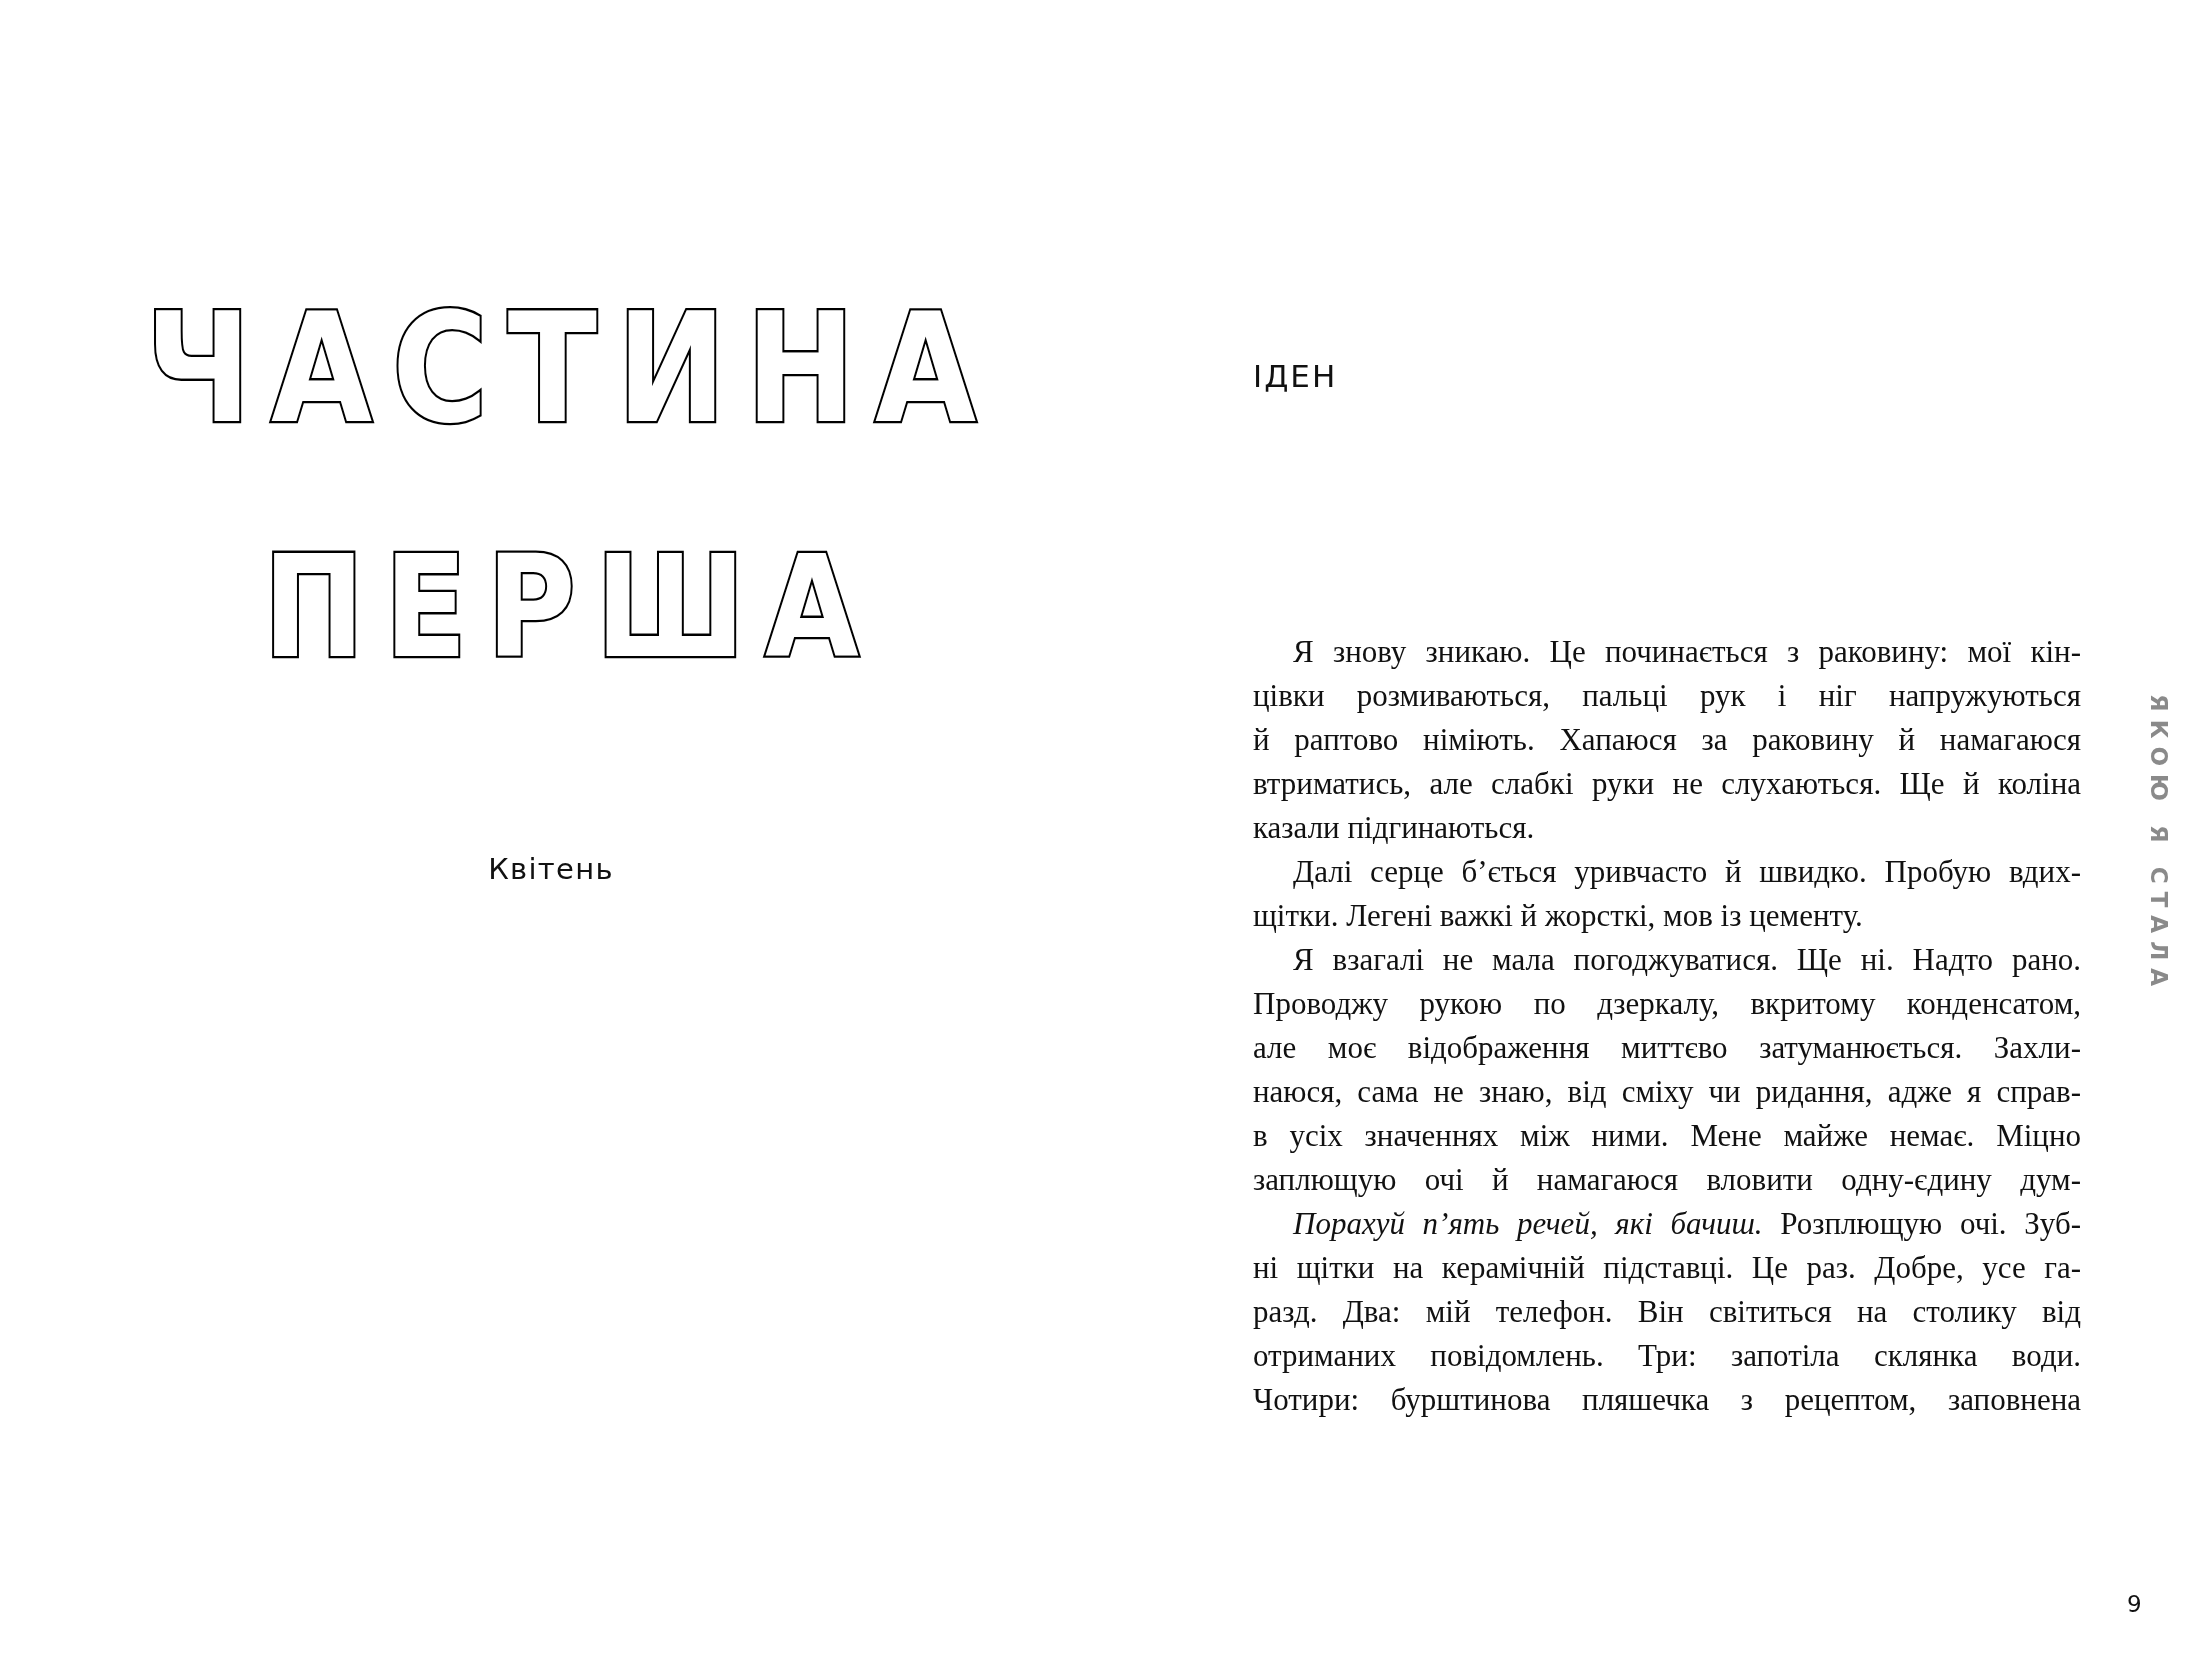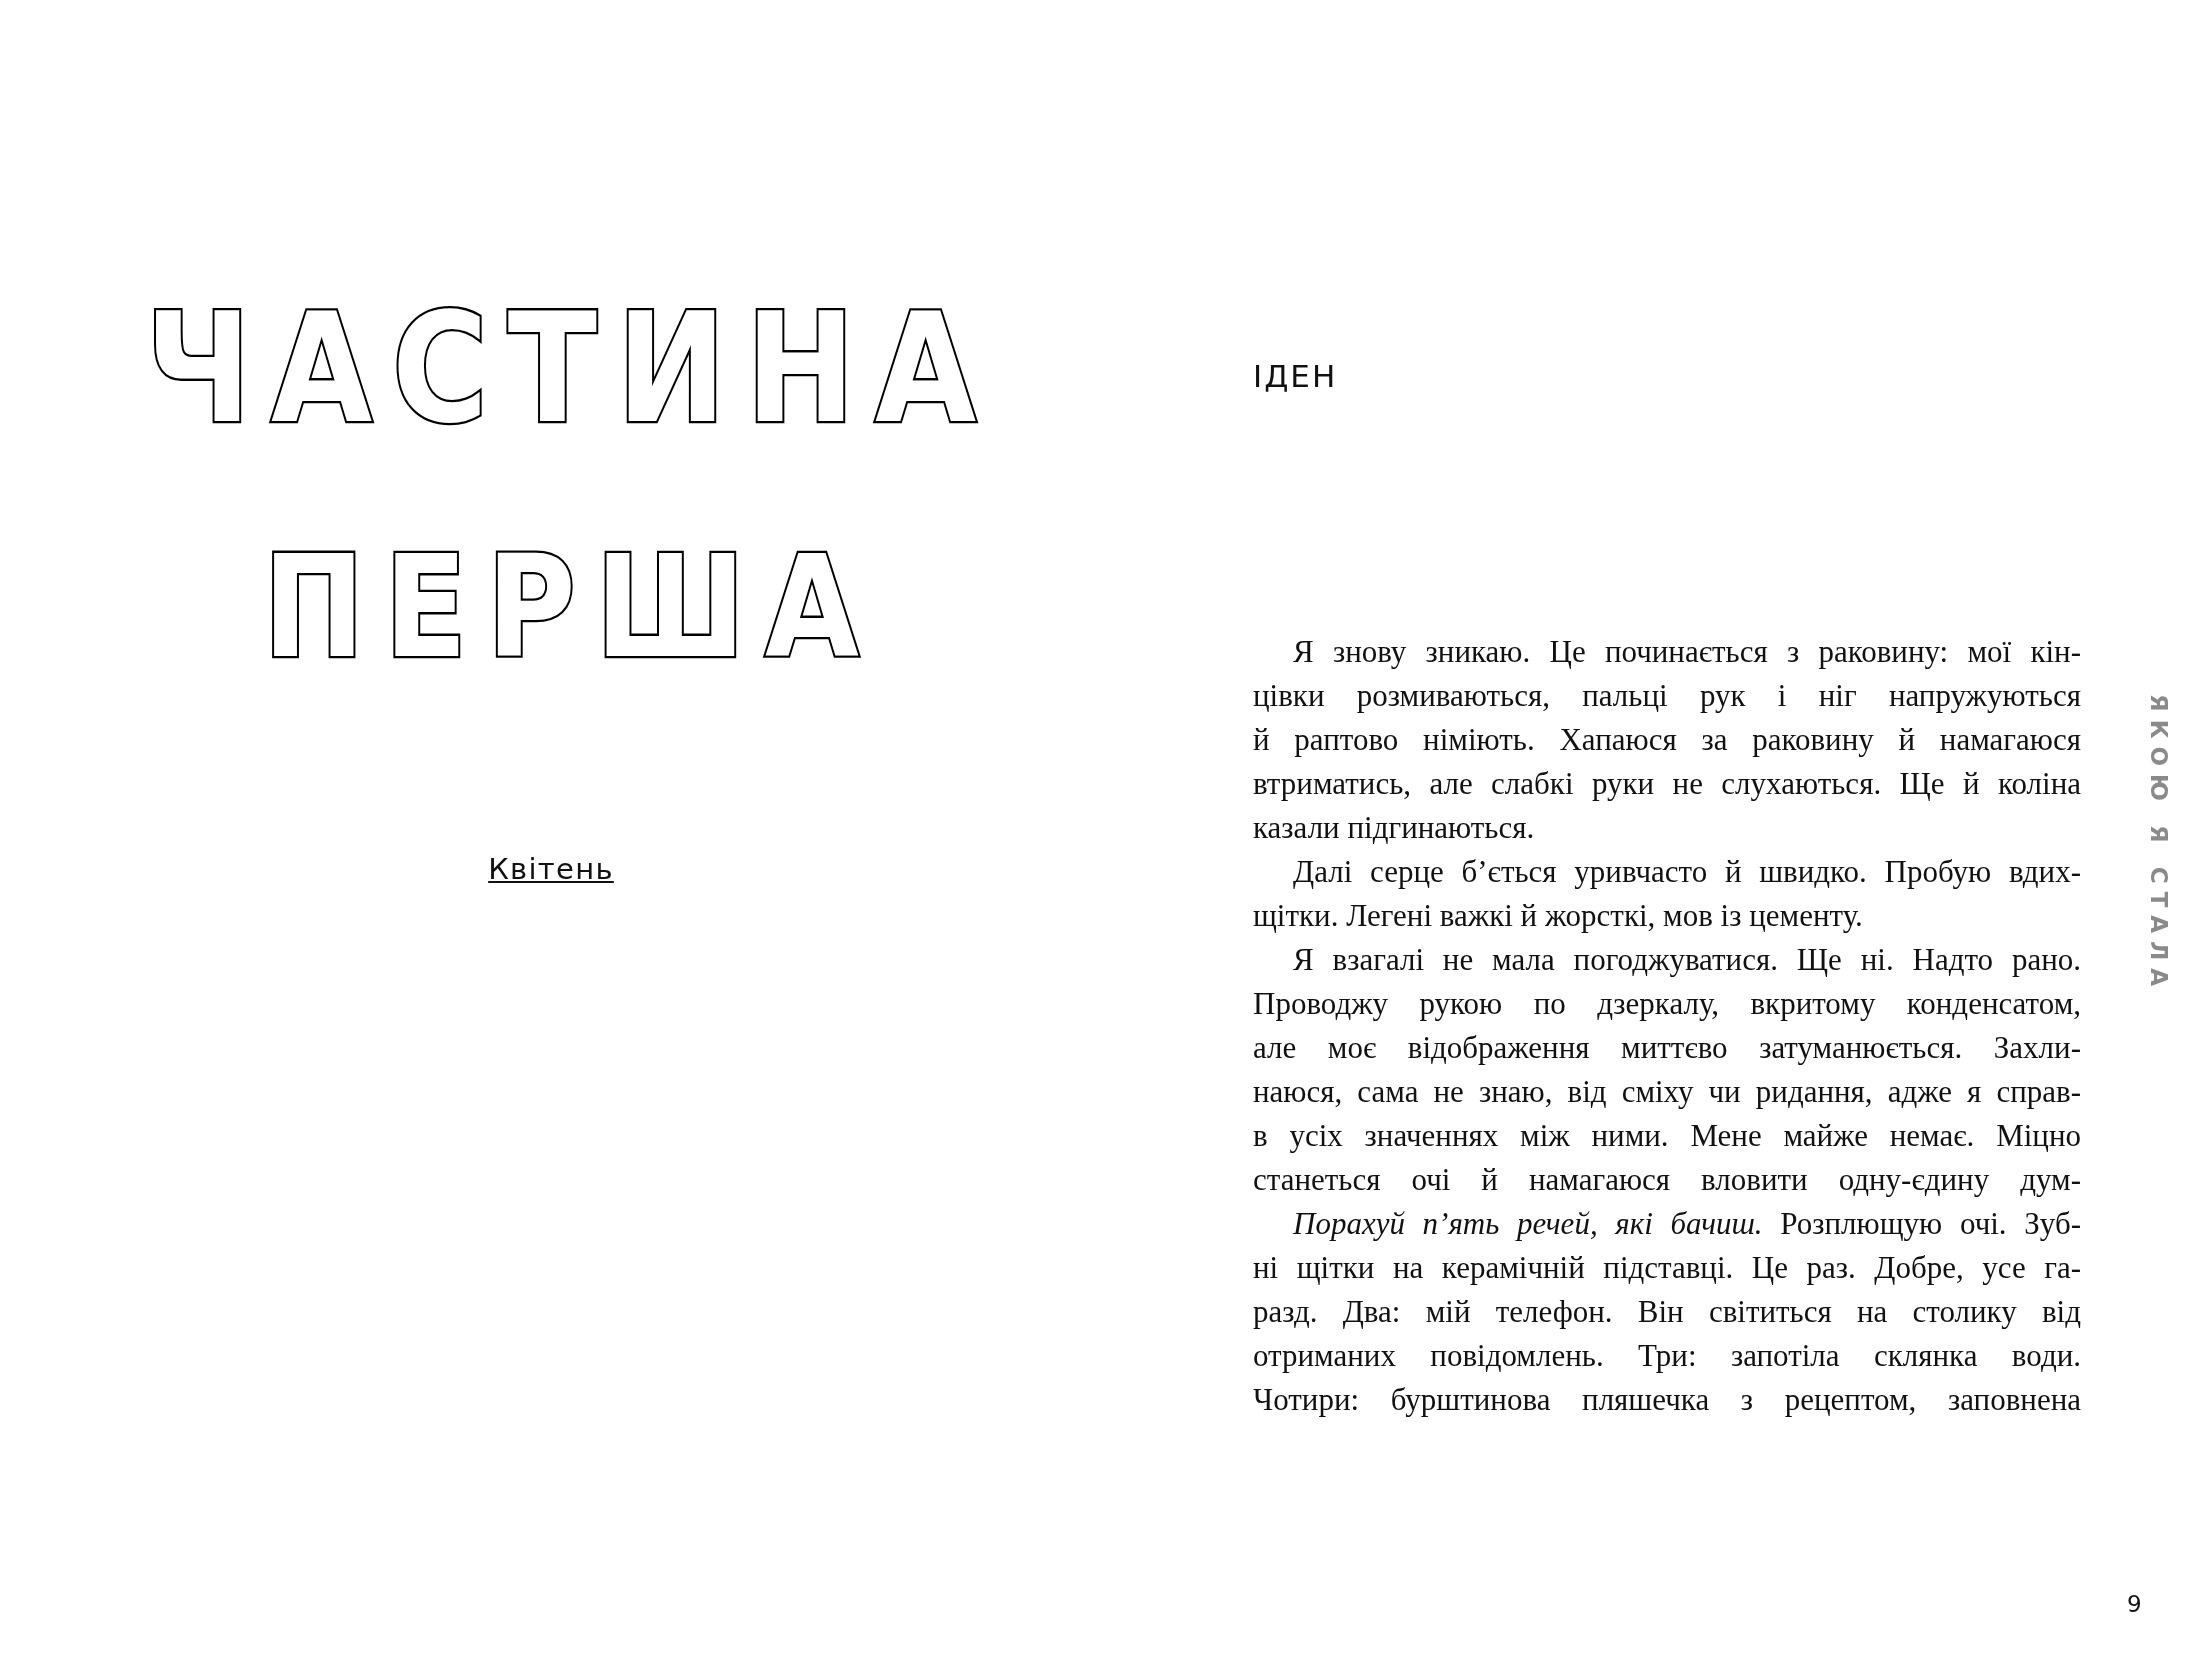--- a/index.html
+++ b/index.html
@@ -54,21 +54,20 @@
     .month {
       position: absolute;
       top: 852px;
       left: 0;
       width: 1102px;
       text-align: center;
       font-family: "DejaVu Sans", sans-serif;
       font-size: 29px;
       letter-spacing: 1.3px;
       color: #111;
-      text-decoration: underline;
     }
 
     .chapter-name {
       position: absolute;
       top: 358px;
       left: 0;
       width: 827px;
       margin-left: 151px;
       text-align: left;
       font-family: "DejaVu Sans", sans-serif;
@@ -138,21 +137,21 @@
     <span class="ln">й раптово німіють. Хапаюся за раковину й намагаюся</span>
     <span class="ln">втриматись, але слабкі руки не слухаються. Ще й коліна</span>
     <span class="ln last">казали підгинаються.</span>
     <span class="ln indent">Далі серце б’ється уривчасто й швидко. Пробую вдих-</span>
     <span class="ln last">щітки. Легені важкі й жорсткі, мов із цементу.</span>
     <span class="ln indent">Я взагалі не мала погоджуватися. Ще ні. Надто рано.</span>
     <span class="ln">Проводжу рукою по дзеркалу, вкритому конденсатом,</span>
     <span class="ln">але моє відображення миттєво затуманюється. Захли-</span>
     <span class="ln">наюся, сама не знаю, від сміху чи ридання, адже я справ-</span>
     <span class="ln">в усіх значеннях між ними. Мене майже немає. Міцно</span>
-    <span class="ln">станеться очі й намагаюся вловити одну-єдину дум-</span>
+    <span class="ln">заплющую очі й намагаюся вловити одну-єдину дум-</span>
     <span class="ln indent"><span class="it">Порахуй п’ять речей, які бачиш.</span> <span>Розплющую очі. Зуб-</span></span>
     <span class="ln">ні щітки на керамічній підставці. Це раз. Добре, усе га-</span>
     <span class="ln">разд. Два: мій телефон. Він світиться на столику від</span>
     <span class="ln">отриманих повідомлень. Три: запотіла склянка води.</span>
     <span class="ln">Чотири: бурштинова пляшечка з рецептом, заповнена</span>
   </div>
 
   <div class="running-head">ЯКОЮ Я СТАЛА</div>
   <div class="page-number">9</div>
 </div>

